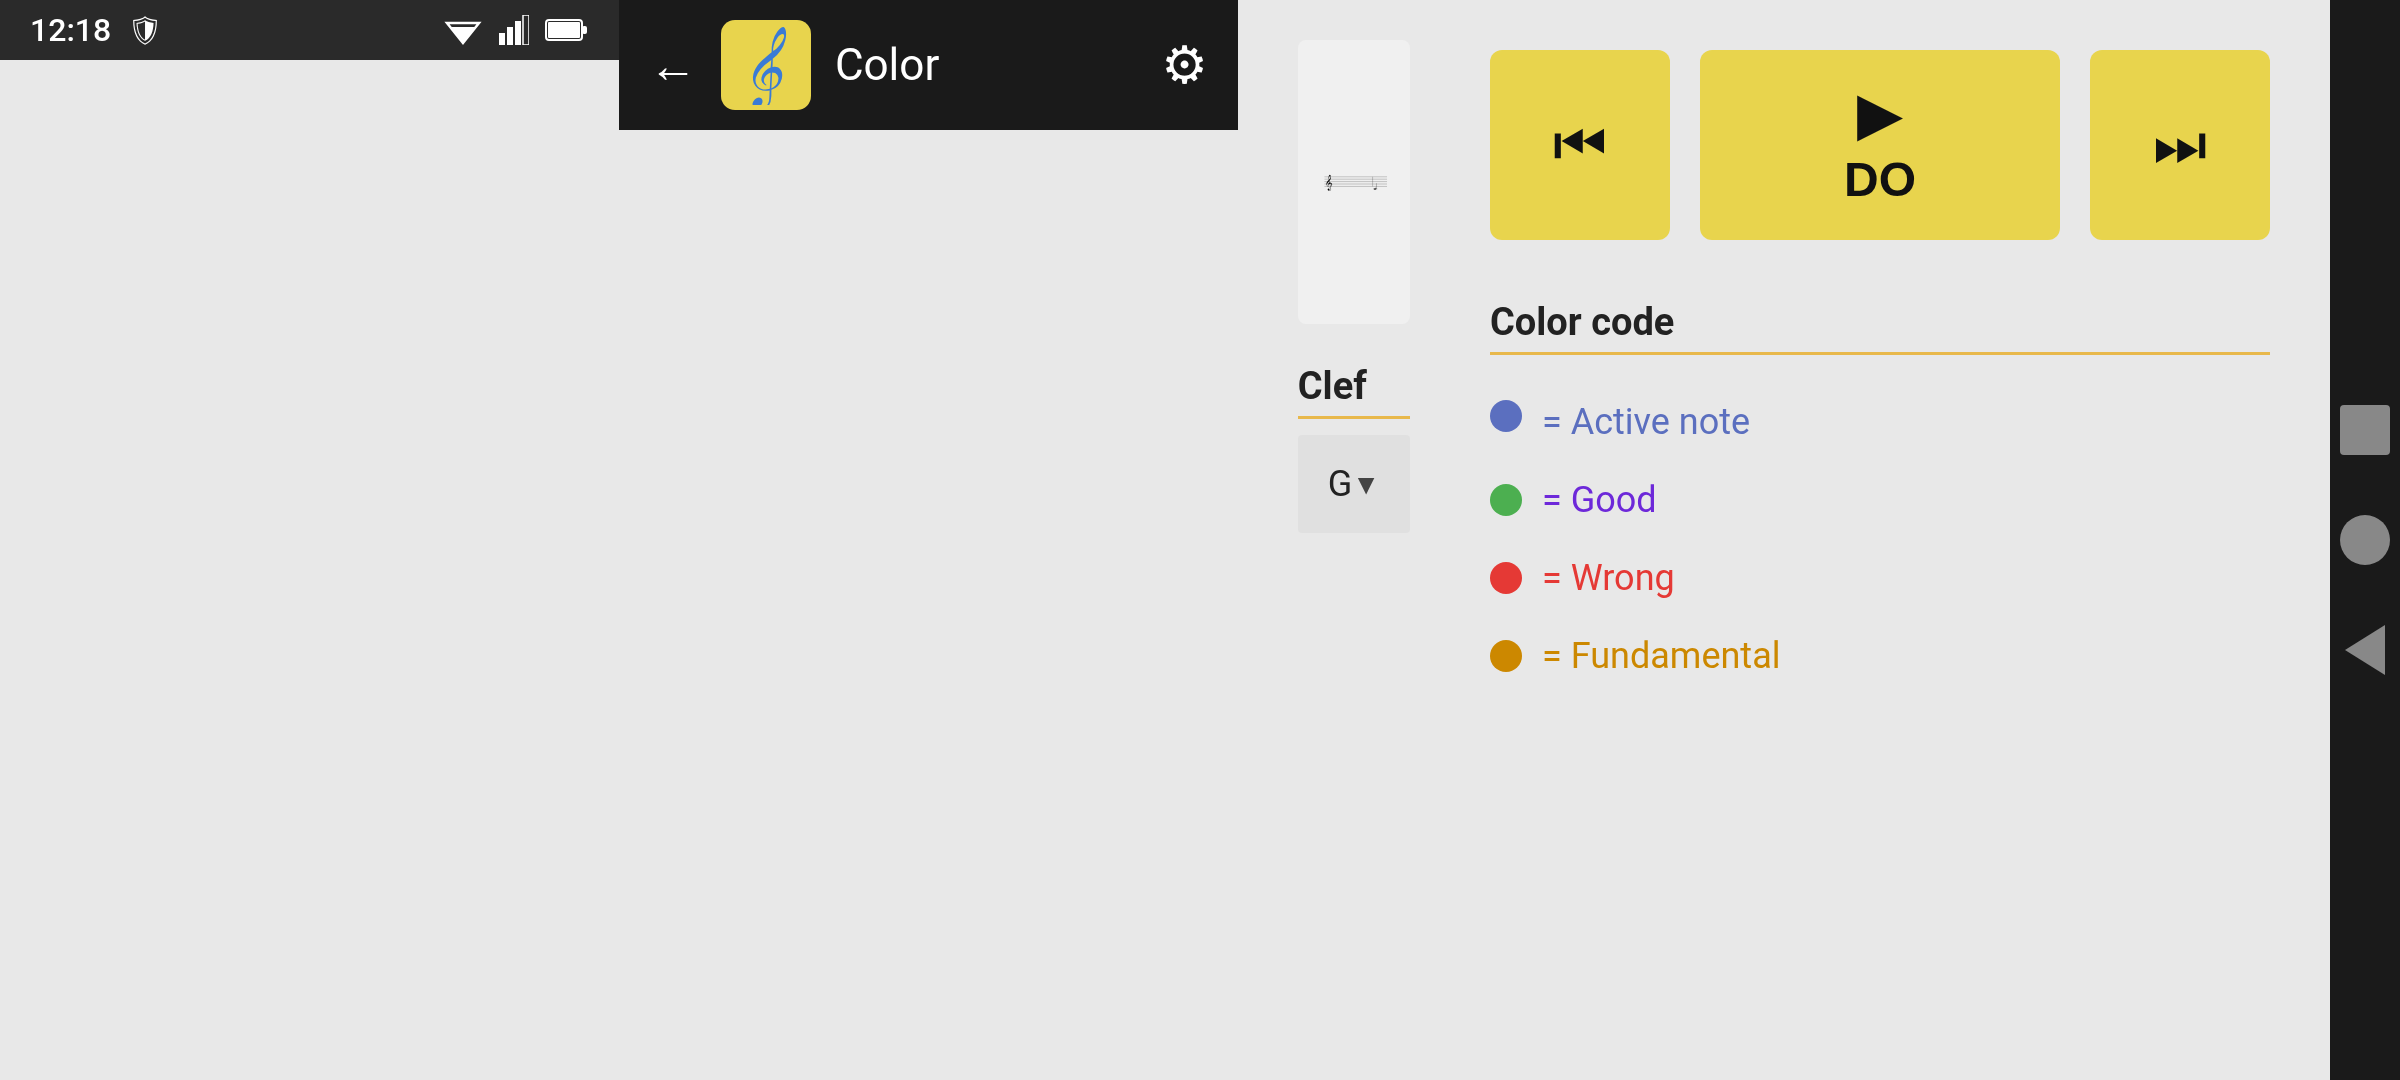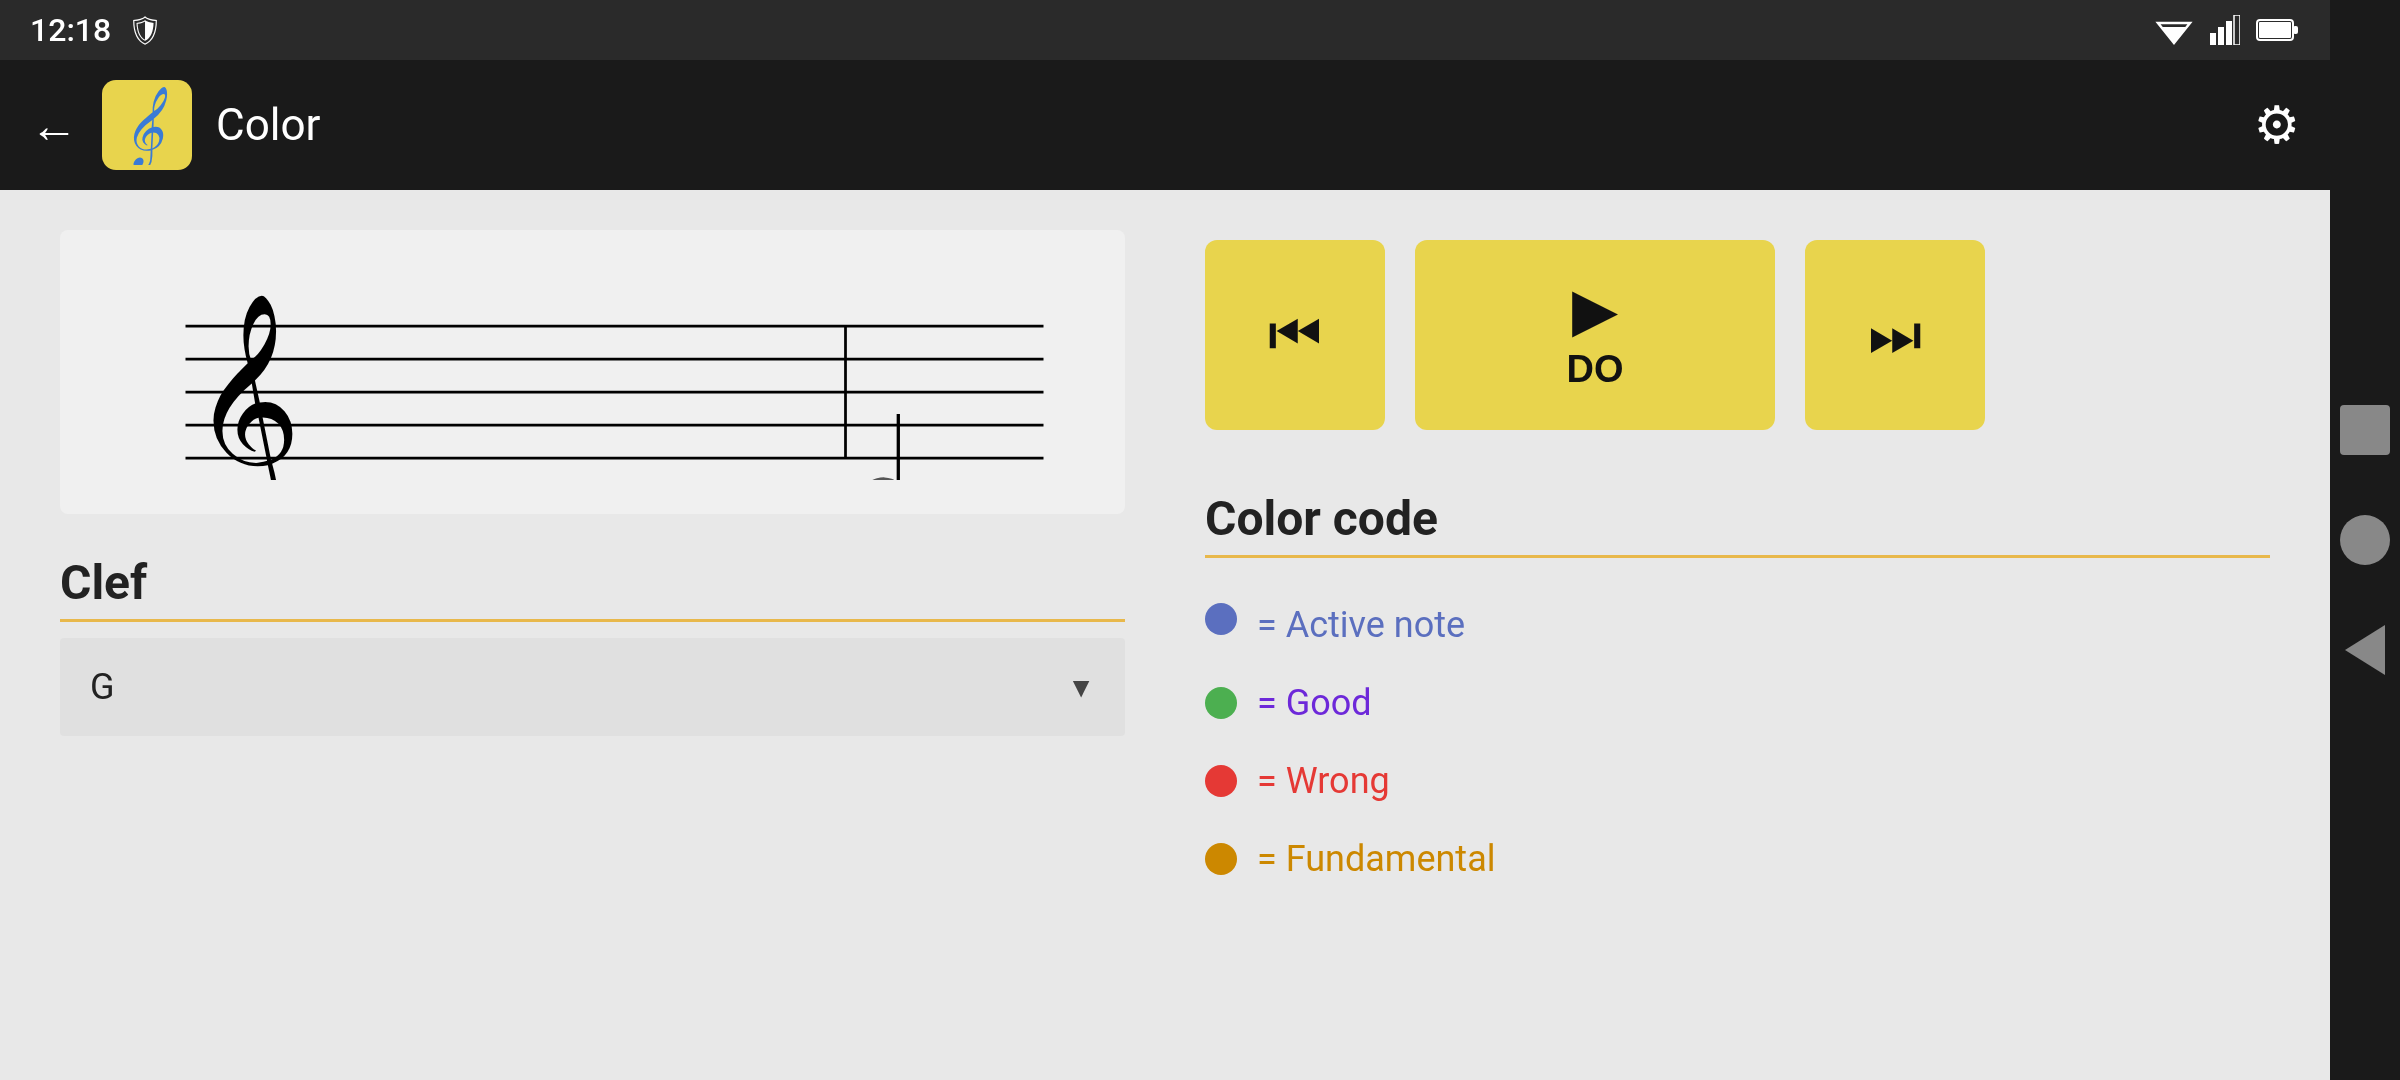--- a/index.html
+++ b/index.html
@@ -12,21 +12,20 @@
       overflow: hidden;
       display: flex;
       flex-direction: row;
     }
 
     
     .app-container {
       width: 2330px;
       height: 1080px;
       display: flex;
-      flex-direction: column;
       background: #e8e8e8;
     }
 
     
     .status-bar {
       width: 100%;
       height: 60px;
       background: #2a2a2a;
       display: flex;
       align-items: center;
@@ -128,21 +127,21 @@
       border-radius: 8px;
     }
 
     .staff-svg {
       width: 100%;
       height: 220px;
     }
 
     
     .section-title {
-      font-size: 48px;
+      font-size: 38px;
       font-weight: 700;
       color: #222;
       padding-bottom: 8px;
     }
 
     .section-divider {
       height: 3px;
       background: #e8b84b;
       width: 100%;
       margin-bottom: 16px;
@@ -206,21 +205,21 @@
       height: 190px;
     }
 
     .transport-icon {
       font-size: 60px;
       color: #111;
       line-height: 1;
     }
 
     .transport-label {
-      font-size: 38px;
+      font-size: 48px;
       font-weight: 700;
       color: #111;
       margin-top: 8px;
     }
 
     
     .color-code-section {
       display: flex;
       flex-direction: column;
     }

